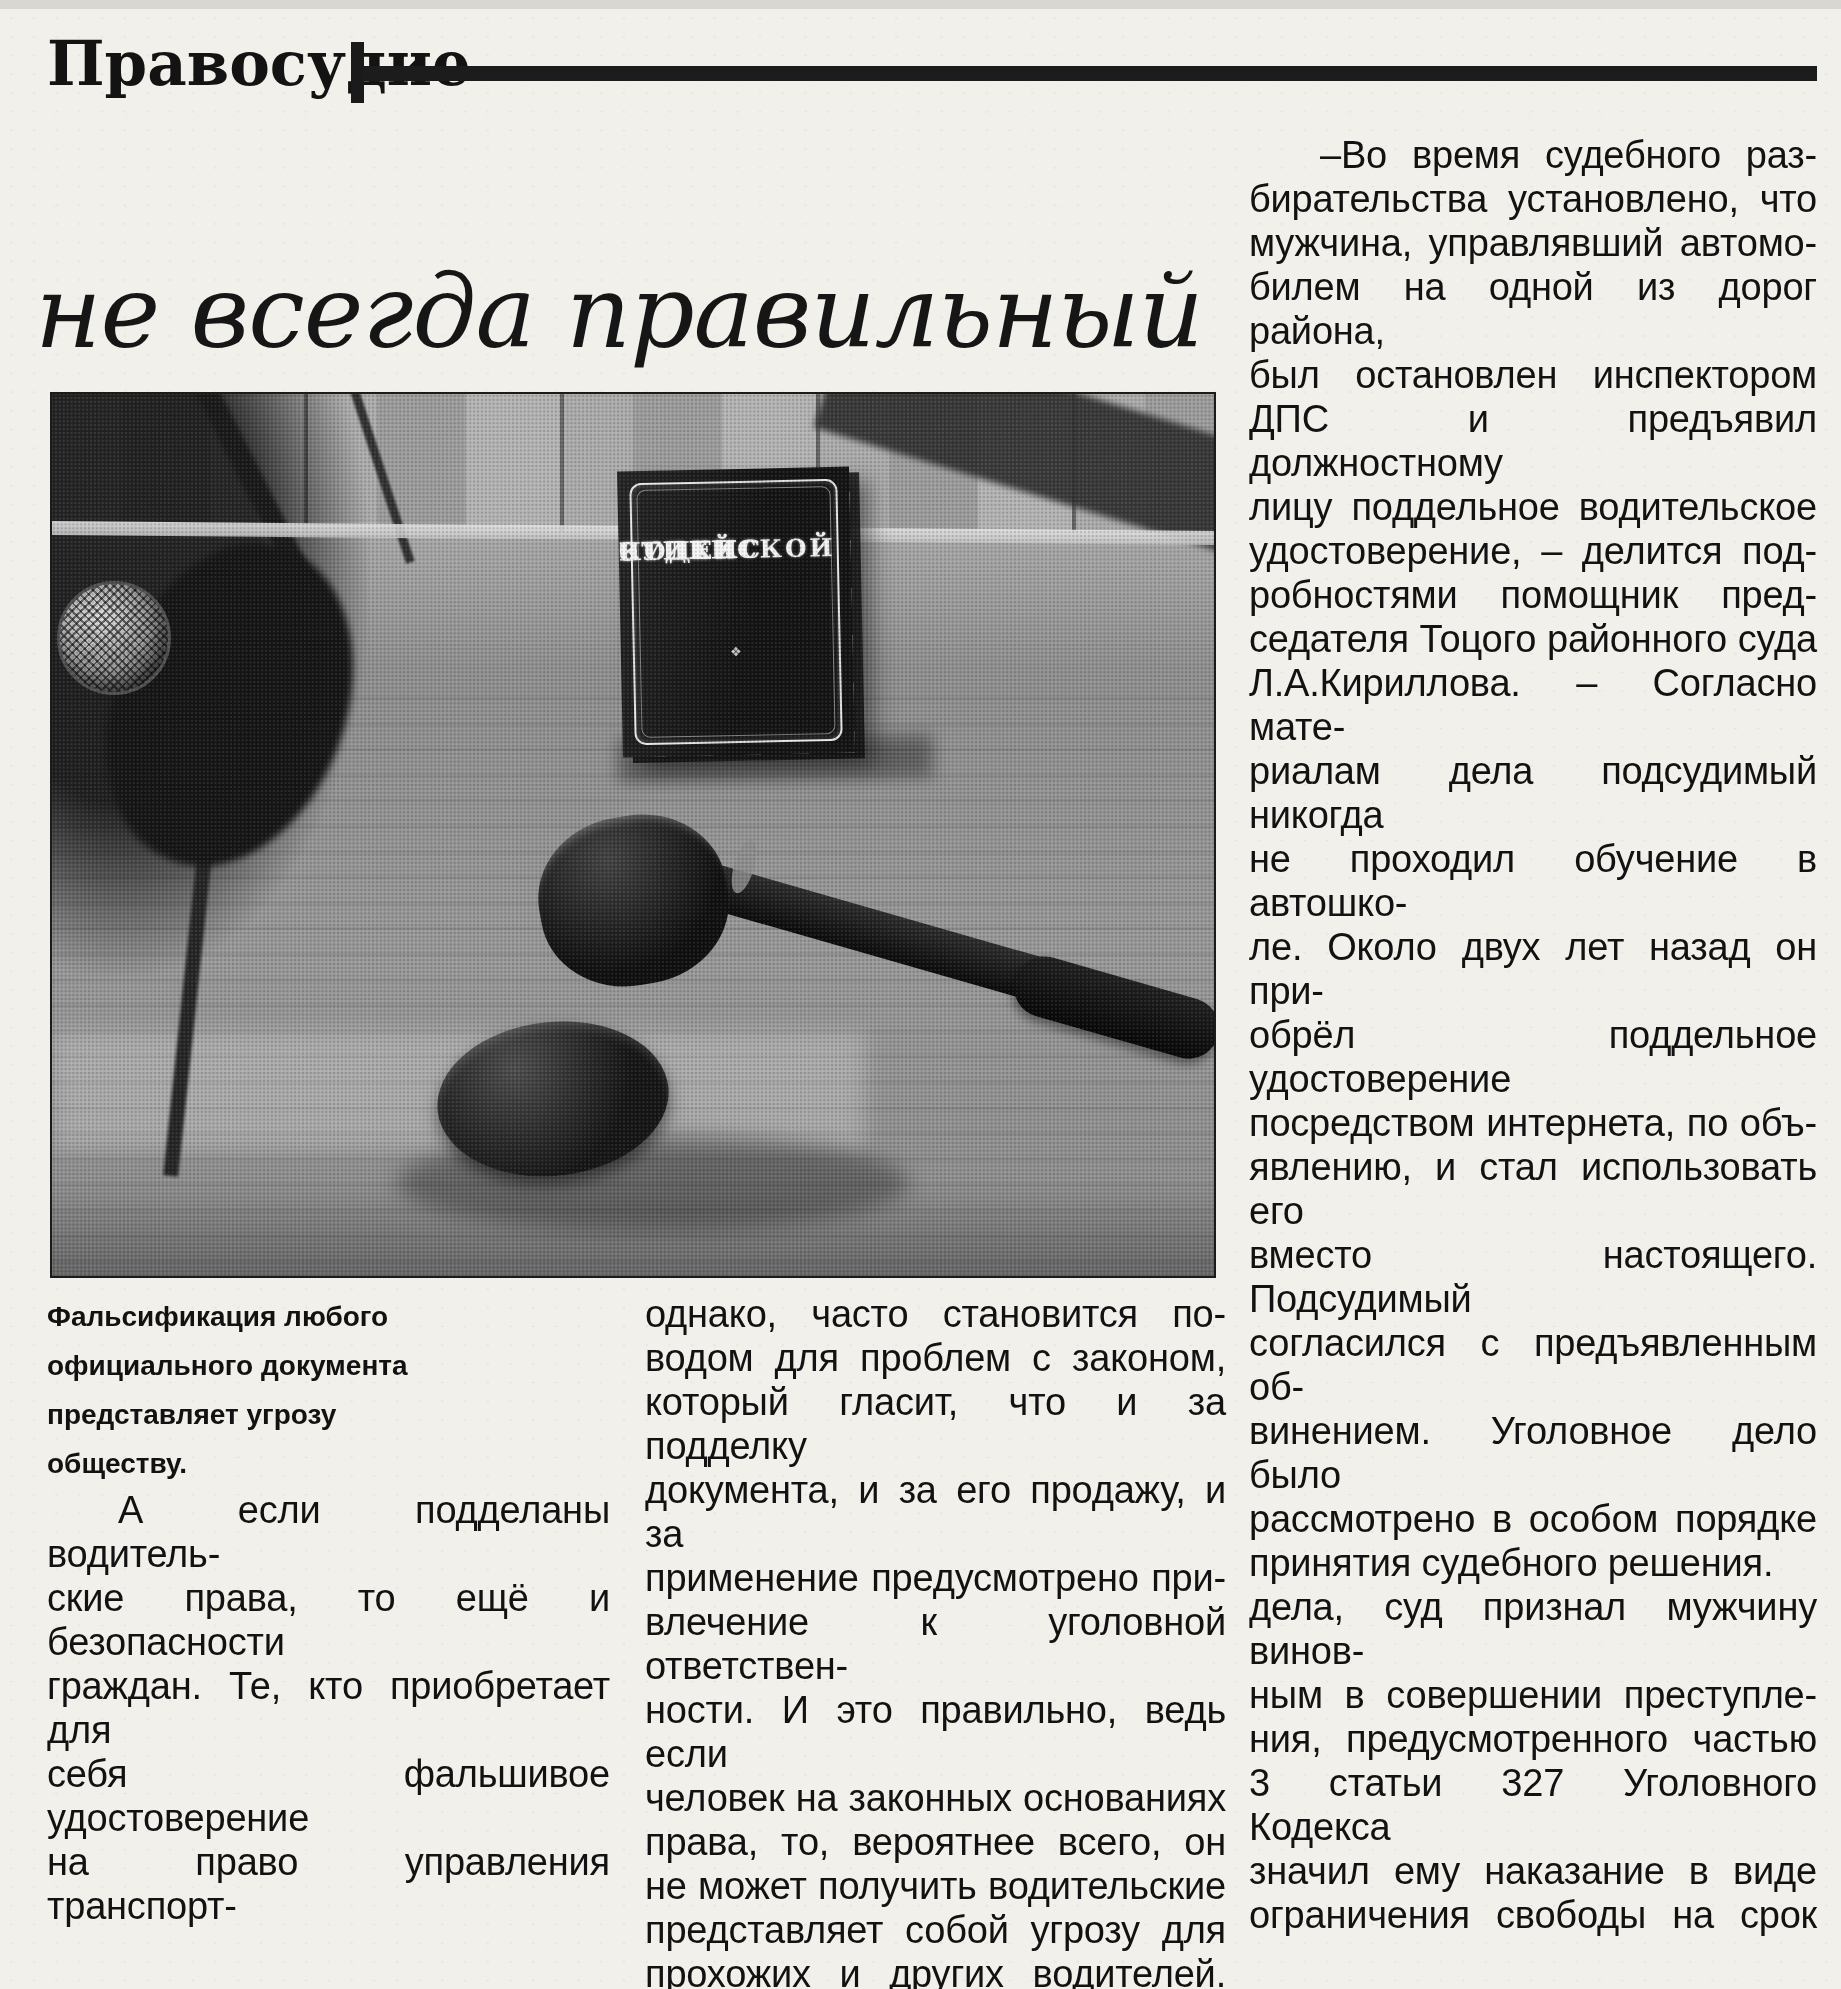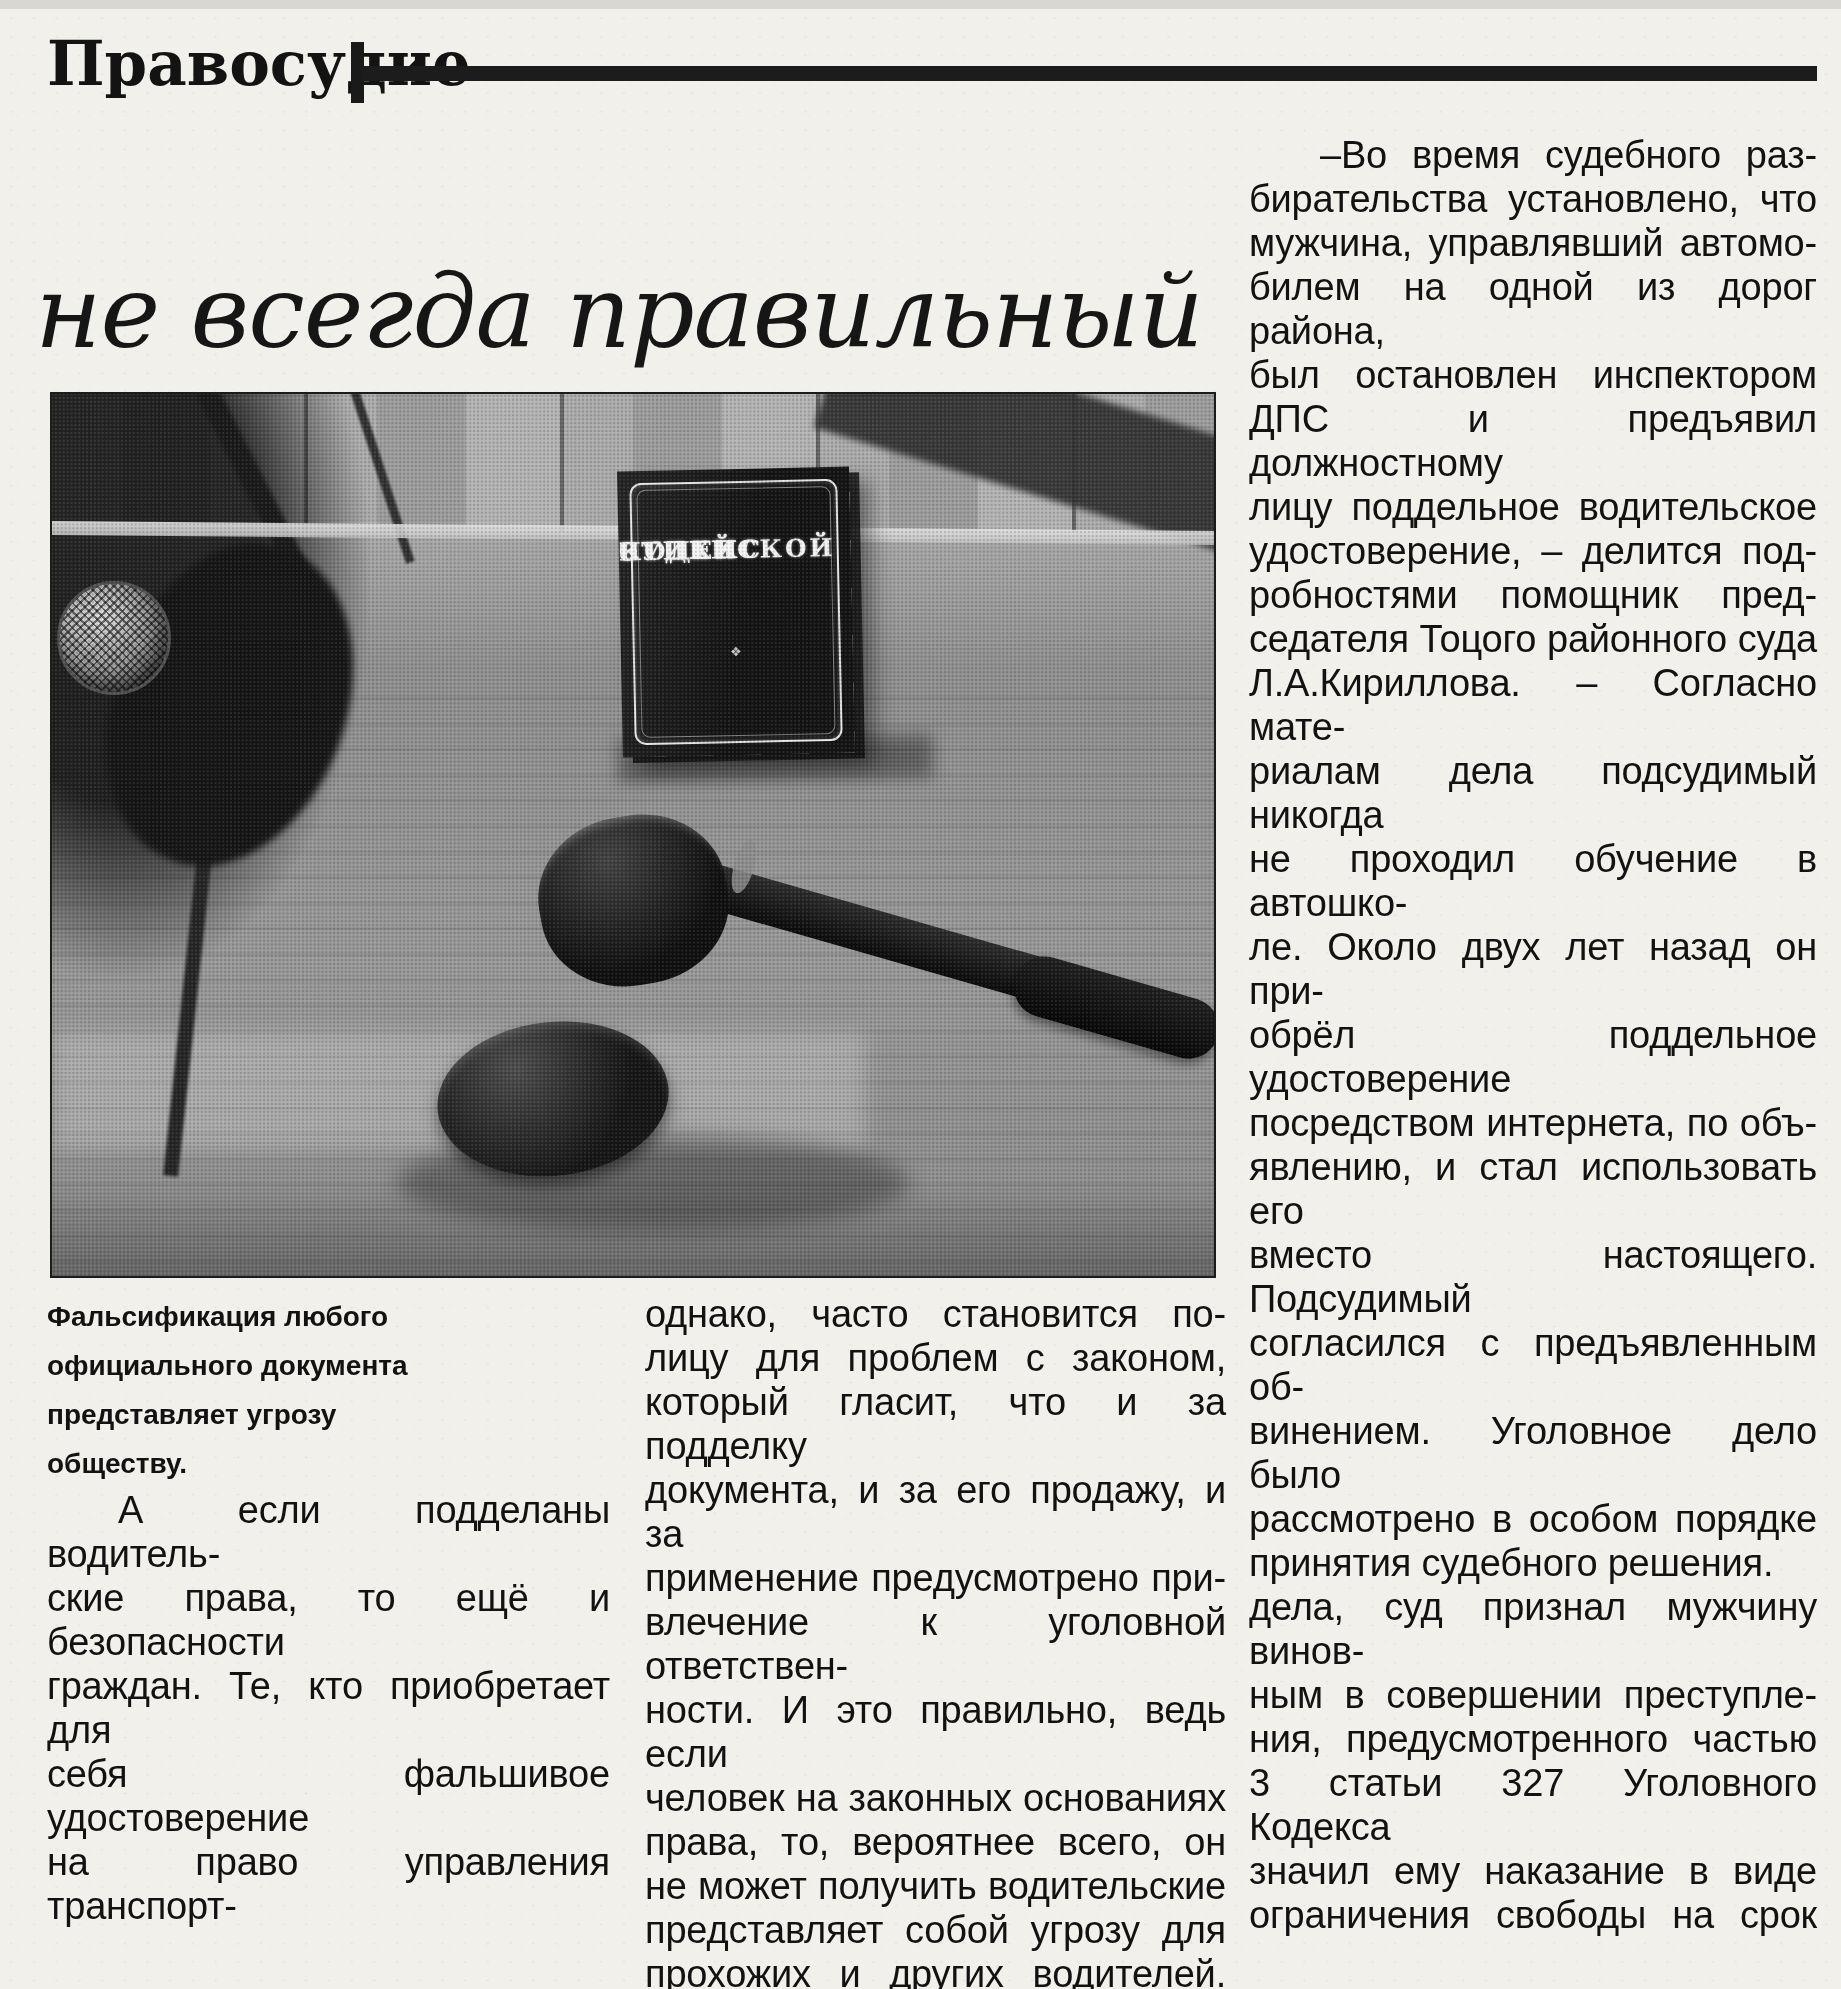--- a/index.html
+++ b/index.html
@@ -245,21 +245,21 @@
       <div class="line lead-line">представляет угрозу</div>
       <div class="line lead-line">обществу.</div>
       <div class="line just indent">А если подделаны водитель-</div>
       <div class="line just">ские права, то ещё и безопасности</div>
       <div class="line just">граждан. Те, кто приобретает для</div>
       <div class="line just">себя фальшивое удостоверение</div>
       <div class="line just">на право управления транспорт-</div>
     </div>
   <div class="col col-middle">
       <div class="line just">однако, часто становится по-</div>
-      <div class="line just">лицу для проблем с законом,</div>
+      <div class="line just">водом для проблем с законом,</div>
       <div class="line just">который гласит, что и за подделку</div>
       <div class="line just">документа, и за его продажу, и за</div>
       <div class="line just">применение предусмотрено при-</div>
       <div class="line just">влечение к уголовной ответствен-</div>
       <div class="line just">ности. И это правильно, ведь если</div>
       <div class="line just">человек на законных основаниях</div>
       <div class="line just">права, то, вероятнее всего, он</div>
       <div class="line just">не может получить водительские</div>
       <div class="line just">представляет собой угрозу для</div>
       <div class="line just">прохожих и других водителей.</div>

